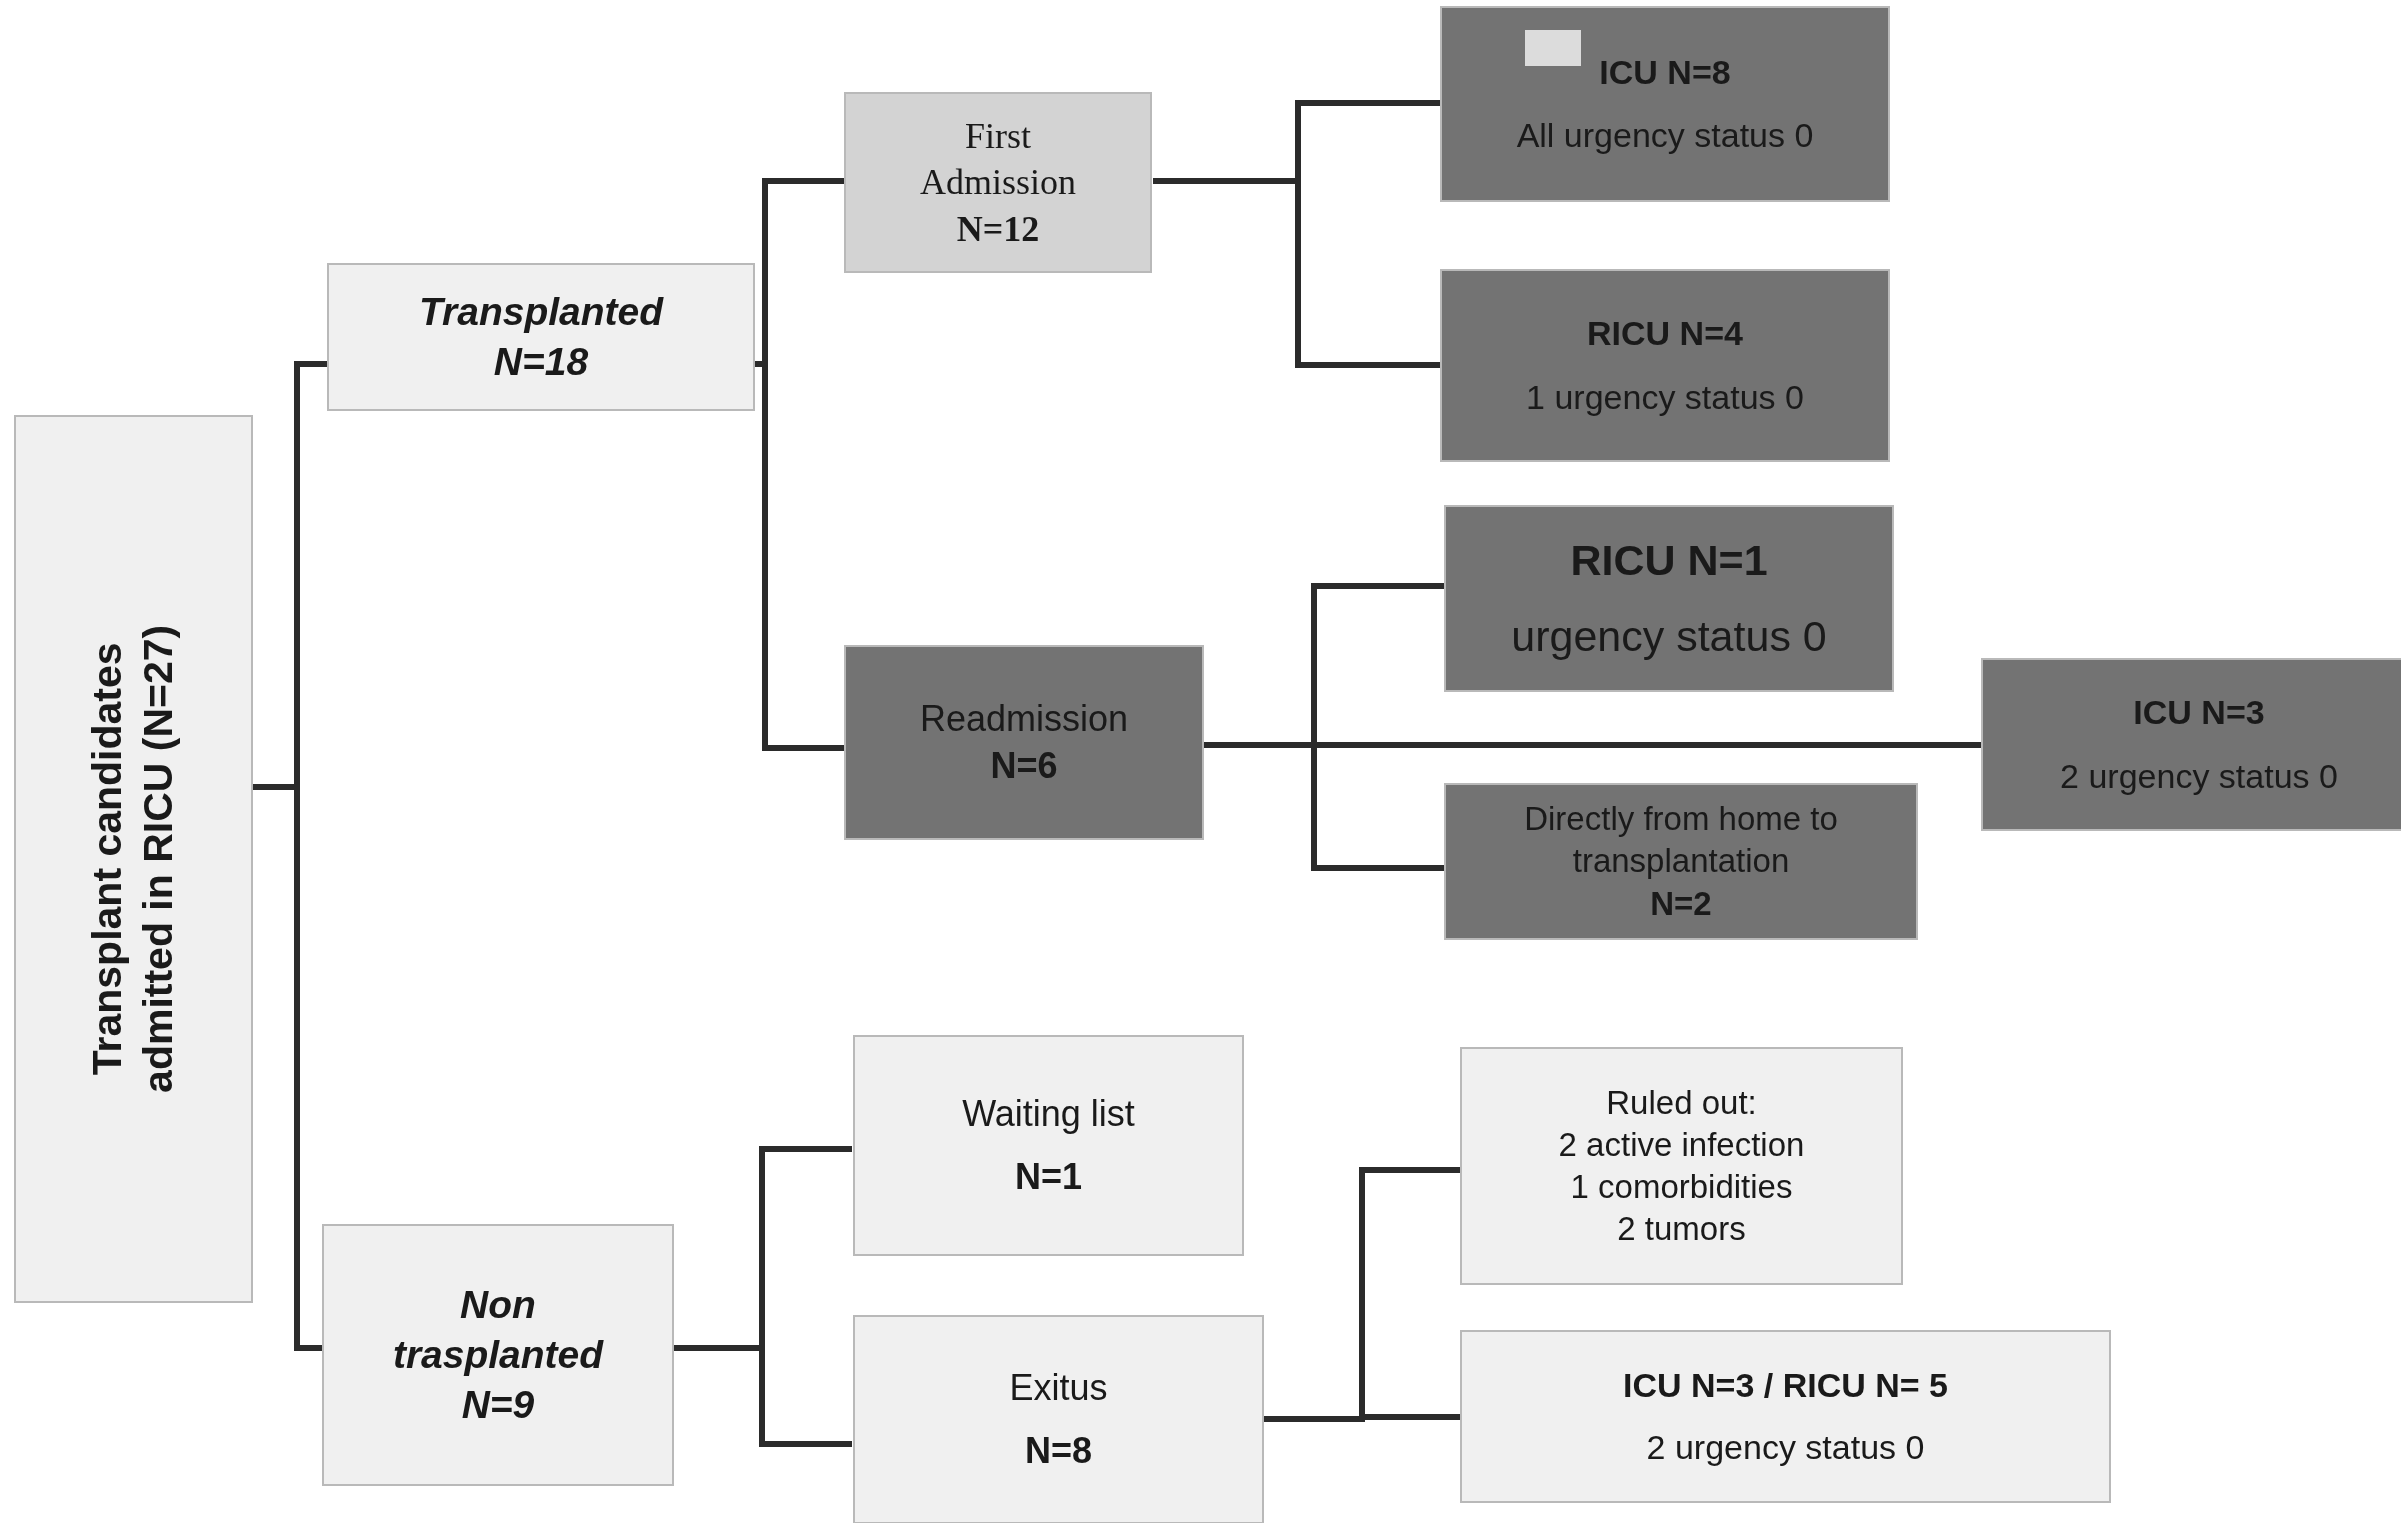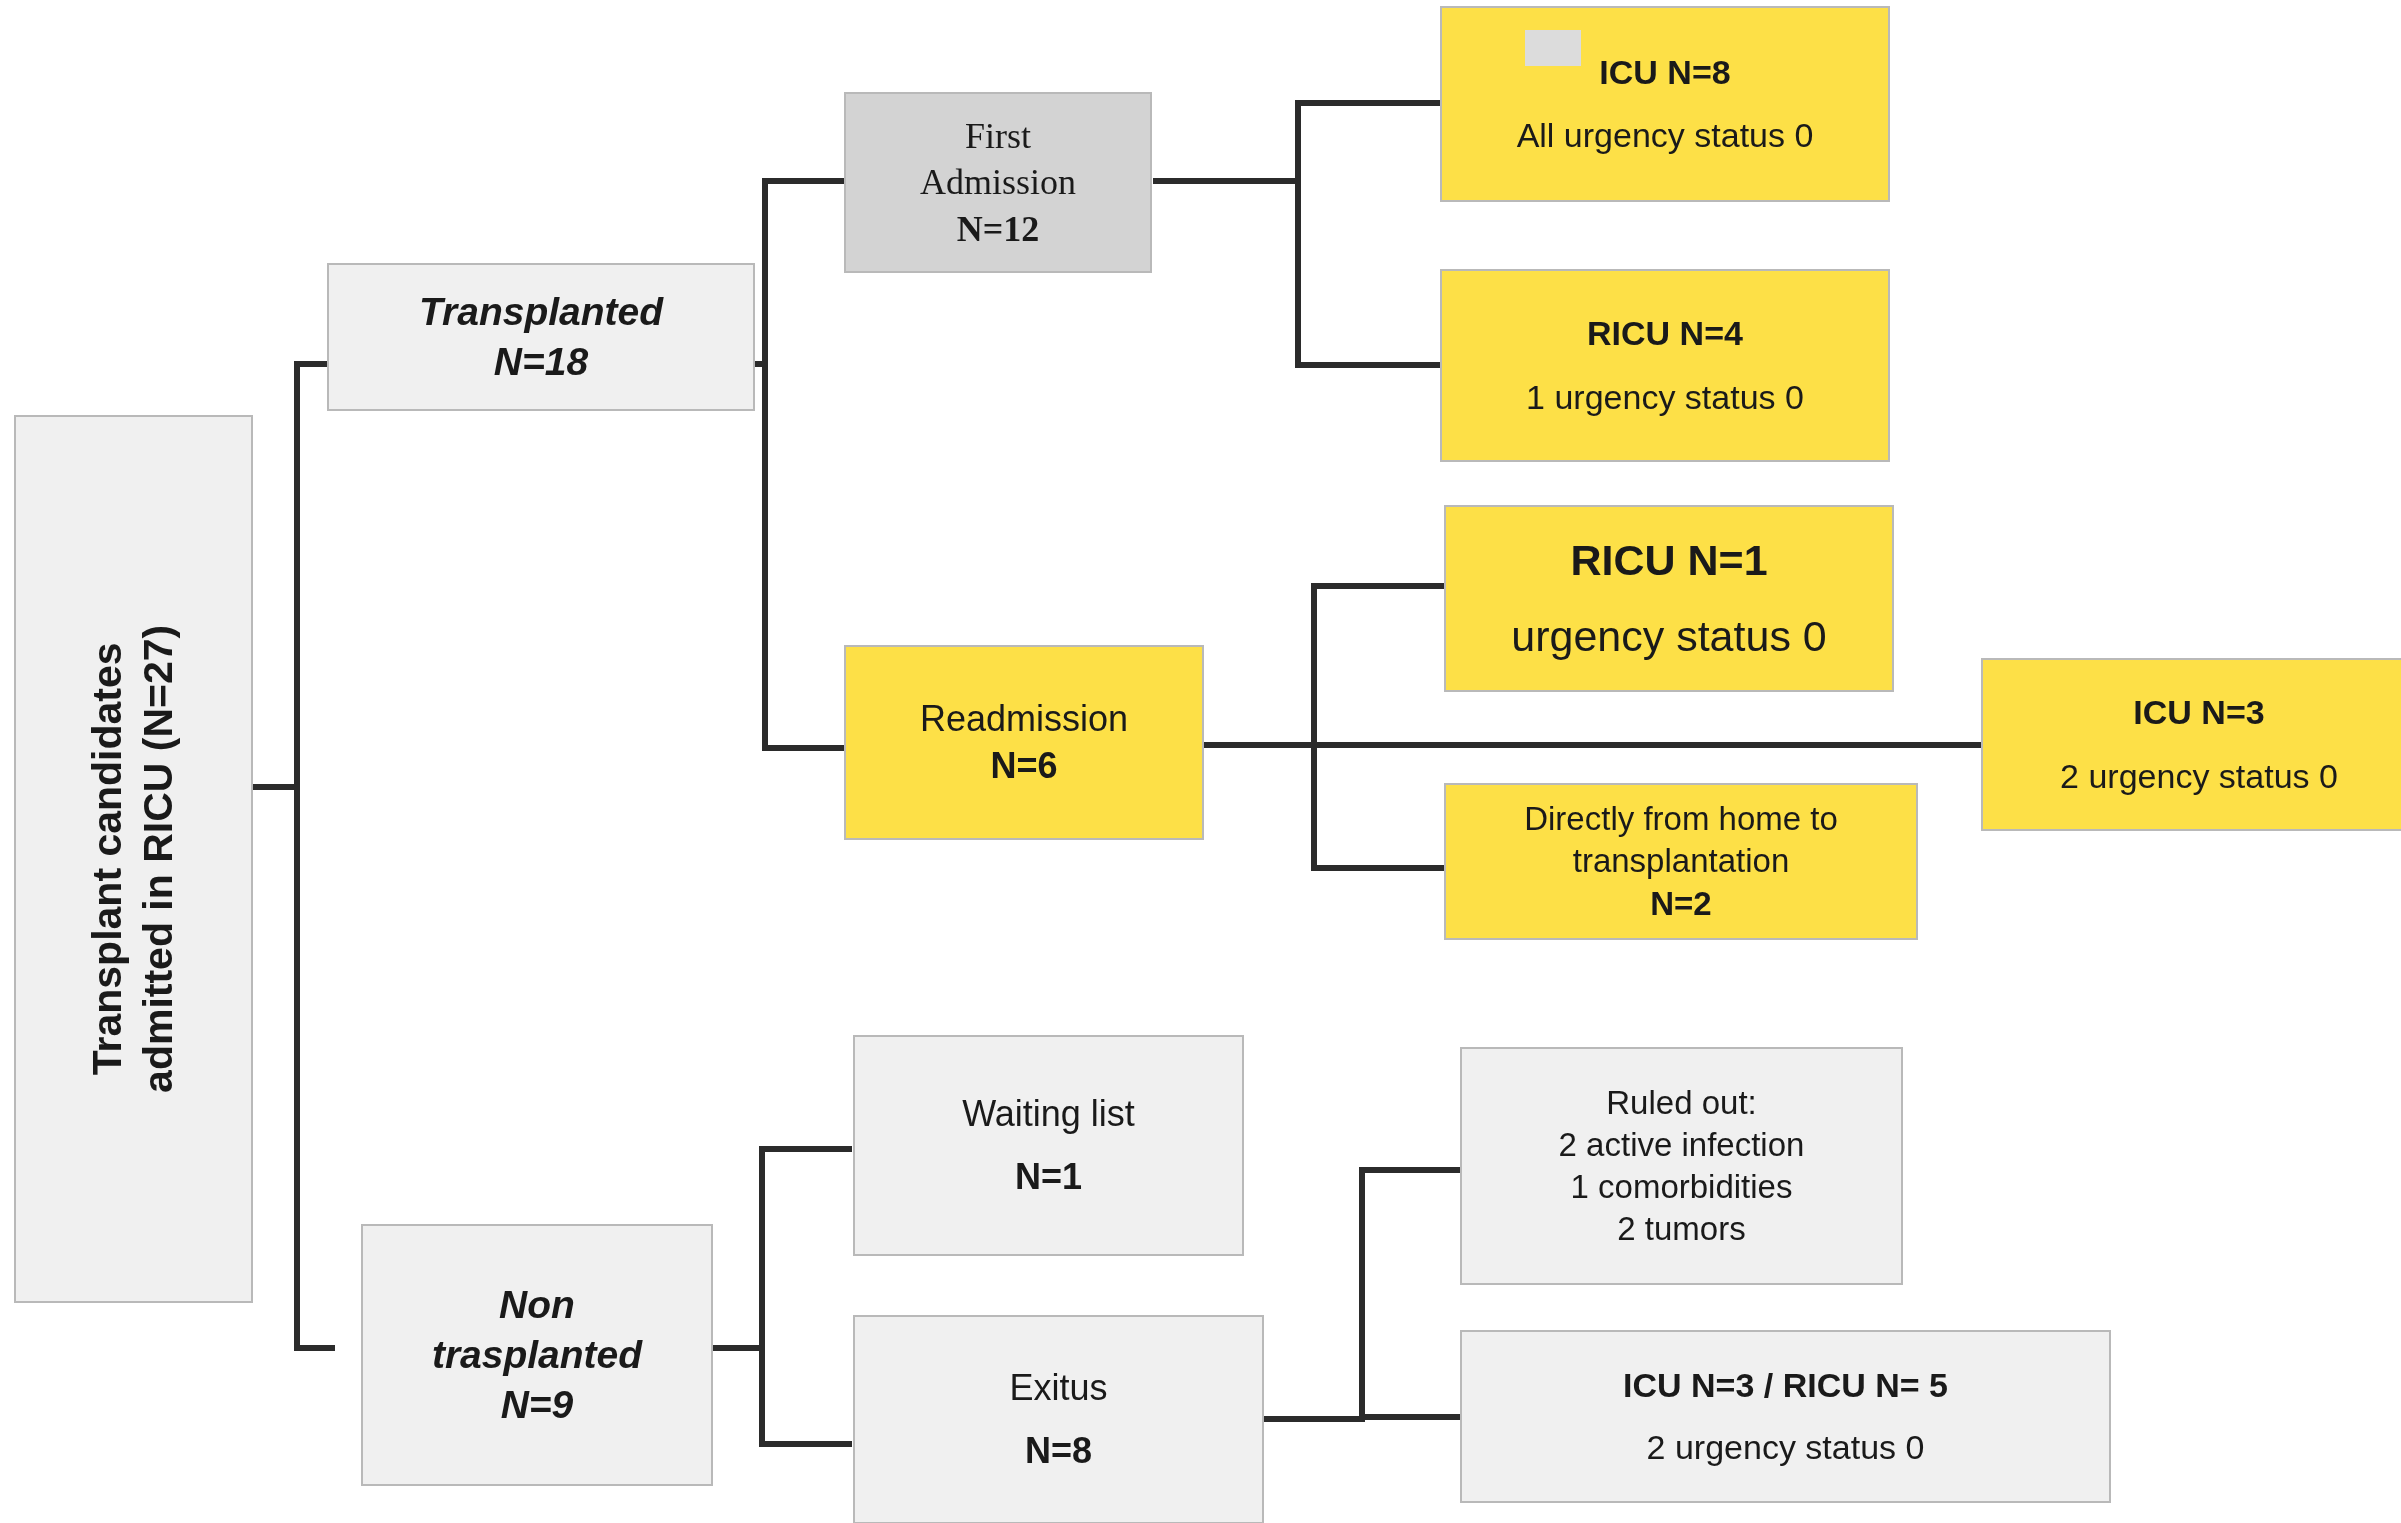--- a/index.html
+++ b/index.html
@@ -7,21 +7,21 @@
   #stage{position:relative;width:2401px;height:1524px;background:#ffffff;overflow:hidden;}
 
   .node{position:absolute;box-sizing:border-box;display:flex;flex-direction:column;
         align-items:center;justify-content:center;text-align:center;
         border:2.3px solid #b9b9b9;color:#1a1a1a;line-height:1.28;}
   .node .ln{display:block;white-space:nowrap;}
 
   
   .fill-light{background:#f0f0f0;}
   .fill-mid{background:#d3d3d3;}
-  .fill-dark{background:#fde047;}
+  .fill-dark{background:#737373;}
 
   
   .b{font-weight:bold;}
   .i{font-style:italic;font-weight:bold;}
 
   
   .rot .inner{transform:rotate(-90deg);white-space:nowrap;font-weight:bold;
               font-size:41px;line-height:1.24;text-align:center;}
 
   
@@ -121,21 +121,21 @@
     <span class="ln b">N=1</span>
   </div>
 
   <div class="node fill-light" style="left:1460px;top:1047px;width:443px;height:238px;font-size:33px;">
     <span class="ln">Ruled out:</span>
     <span class="ln">2  active infection</span>
     <span class="ln">1 comorbidities</span>
     <span class="ln">2 tumors</span>
   </div>
 
-  <div class="node fill-light" style="left:322px;top:1224px;width:352px;height:262px;font-size:39px;margin-left:39px;">
+  <div class="node fill-light" style="left:322px;top:1224px;width:352px;height:262px;font-size:39px;">
     <span class="ln i">Non</span>
     <span class="ln i">trasplanted</span>
     <span class="ln i">N=9</span>
   </div>
 
   <div class="node fill-light" style="left:853px;top:1315px;width:411px;height:209px;font-size:36px;gap:17px;">
     <span class="ln">Exitus</span>
     <span class="ln b">N=8</span>
   </div>
 

